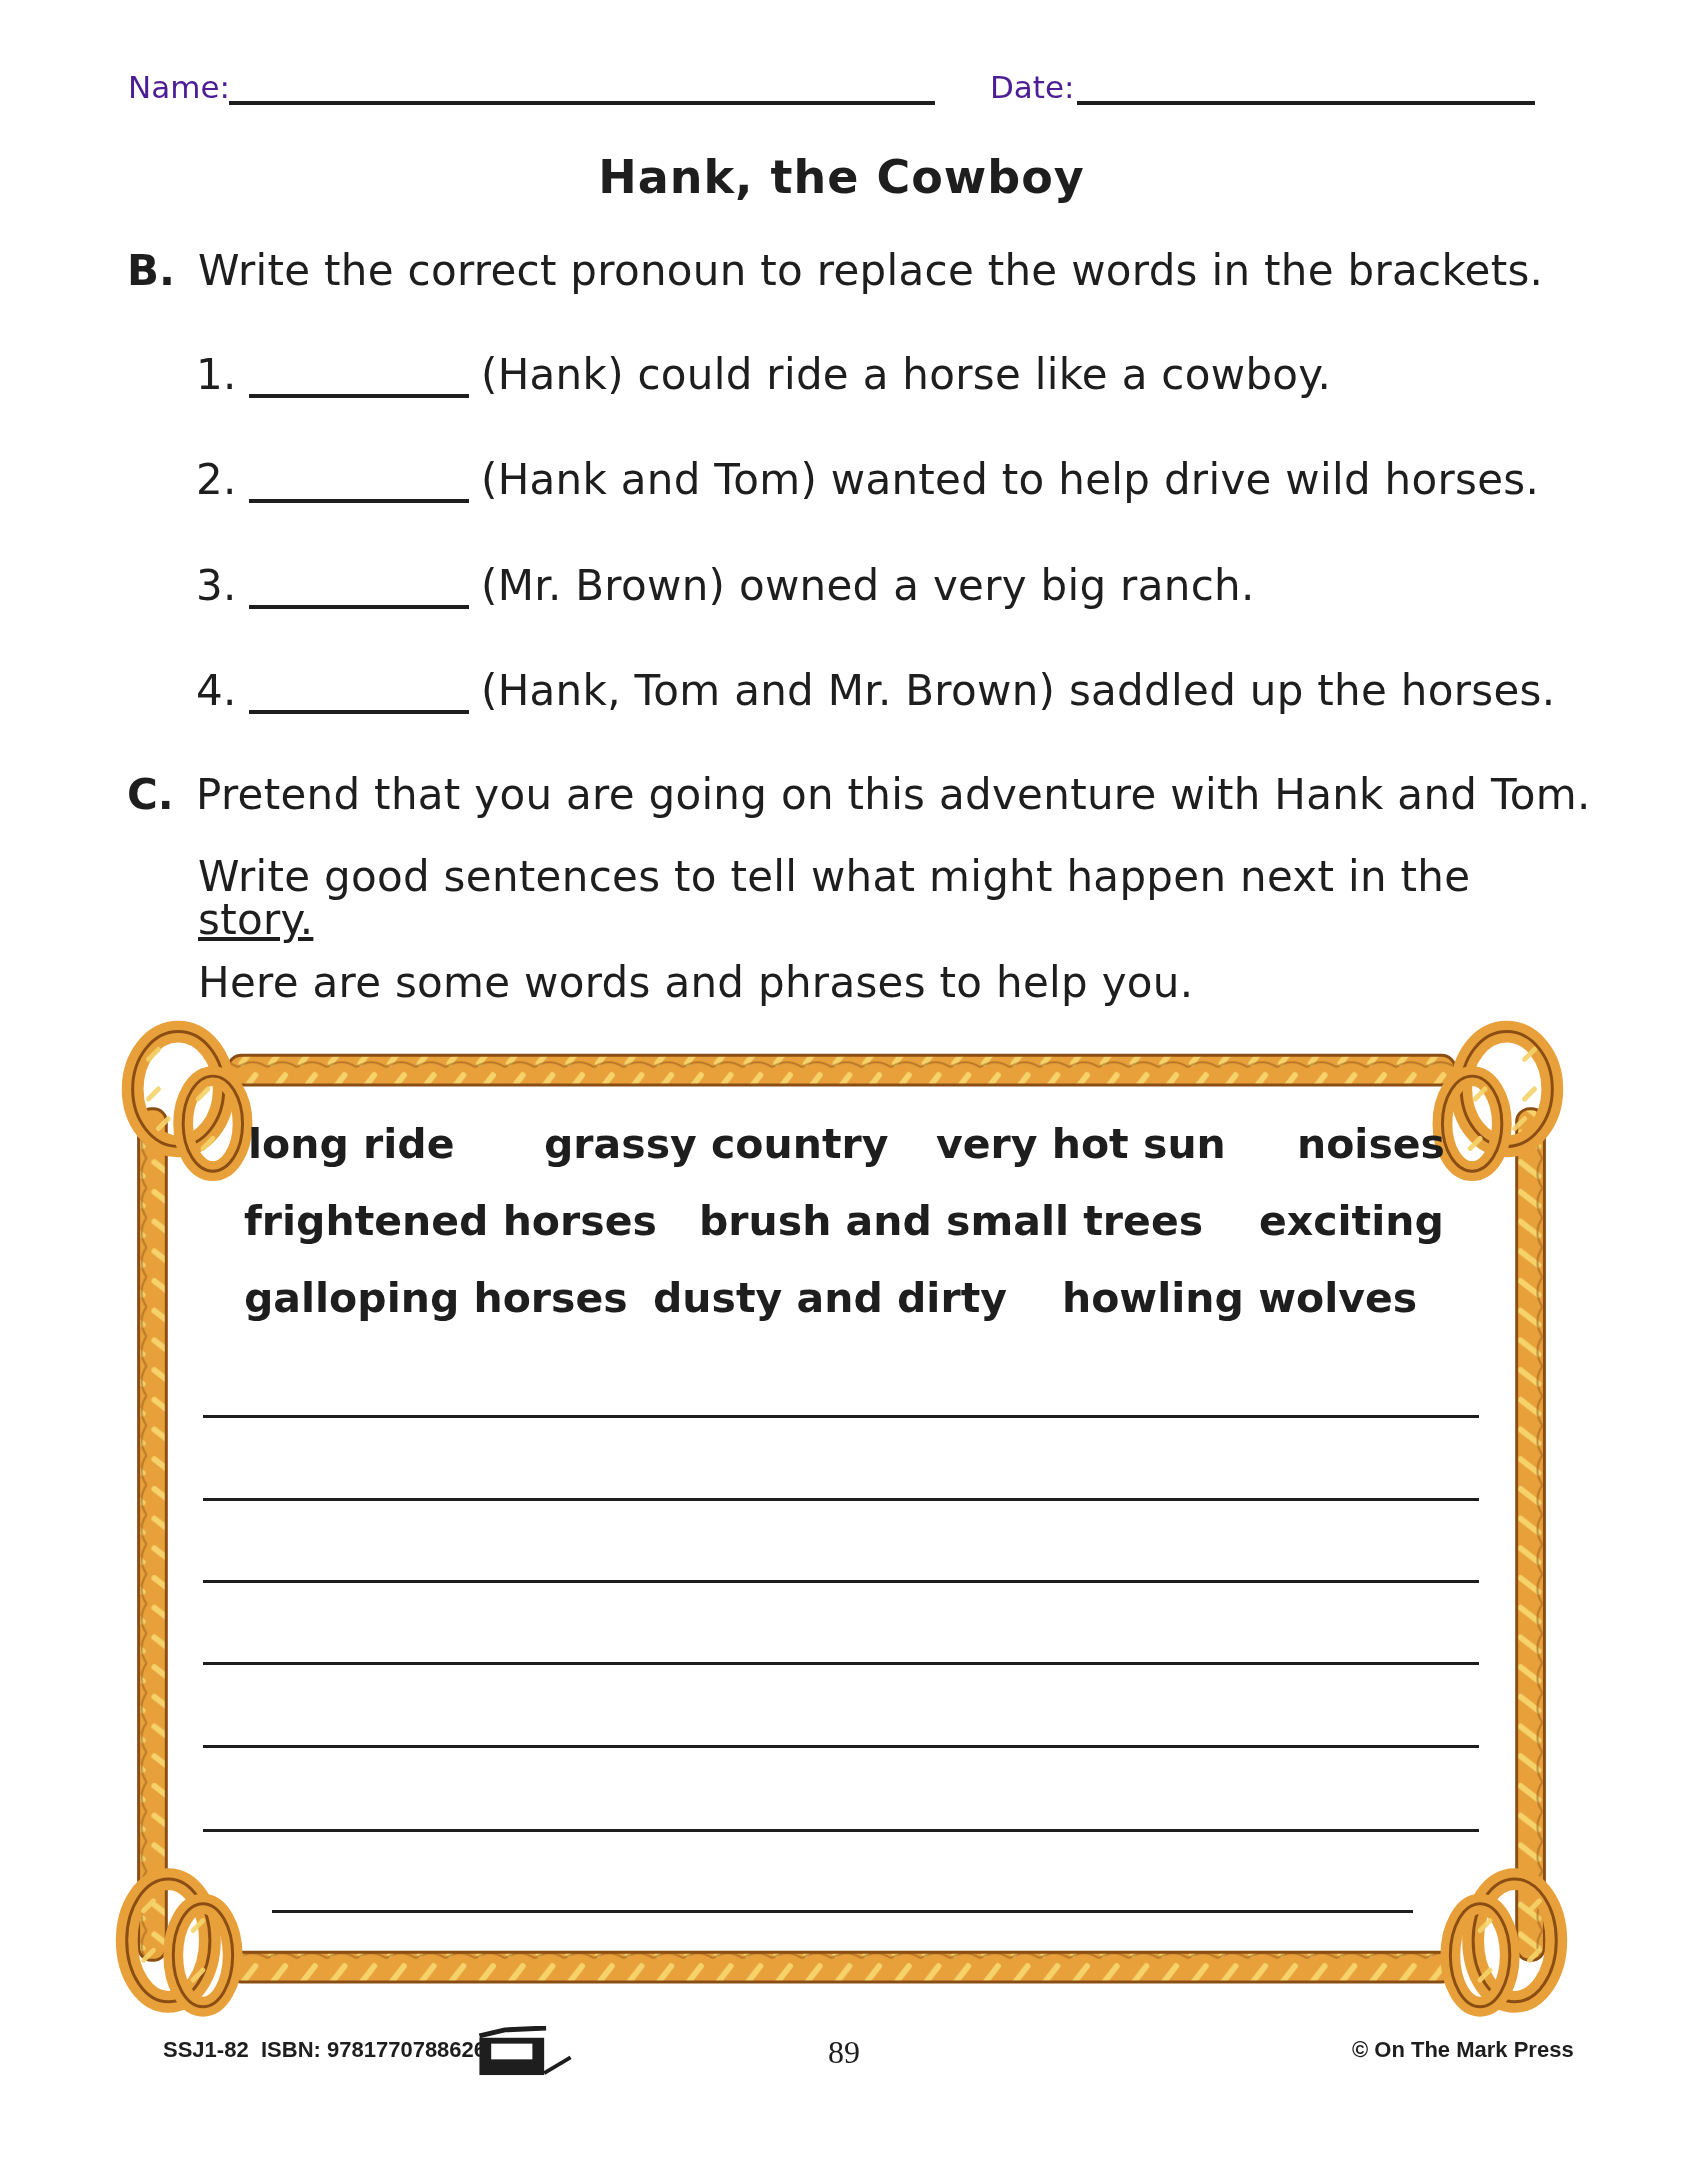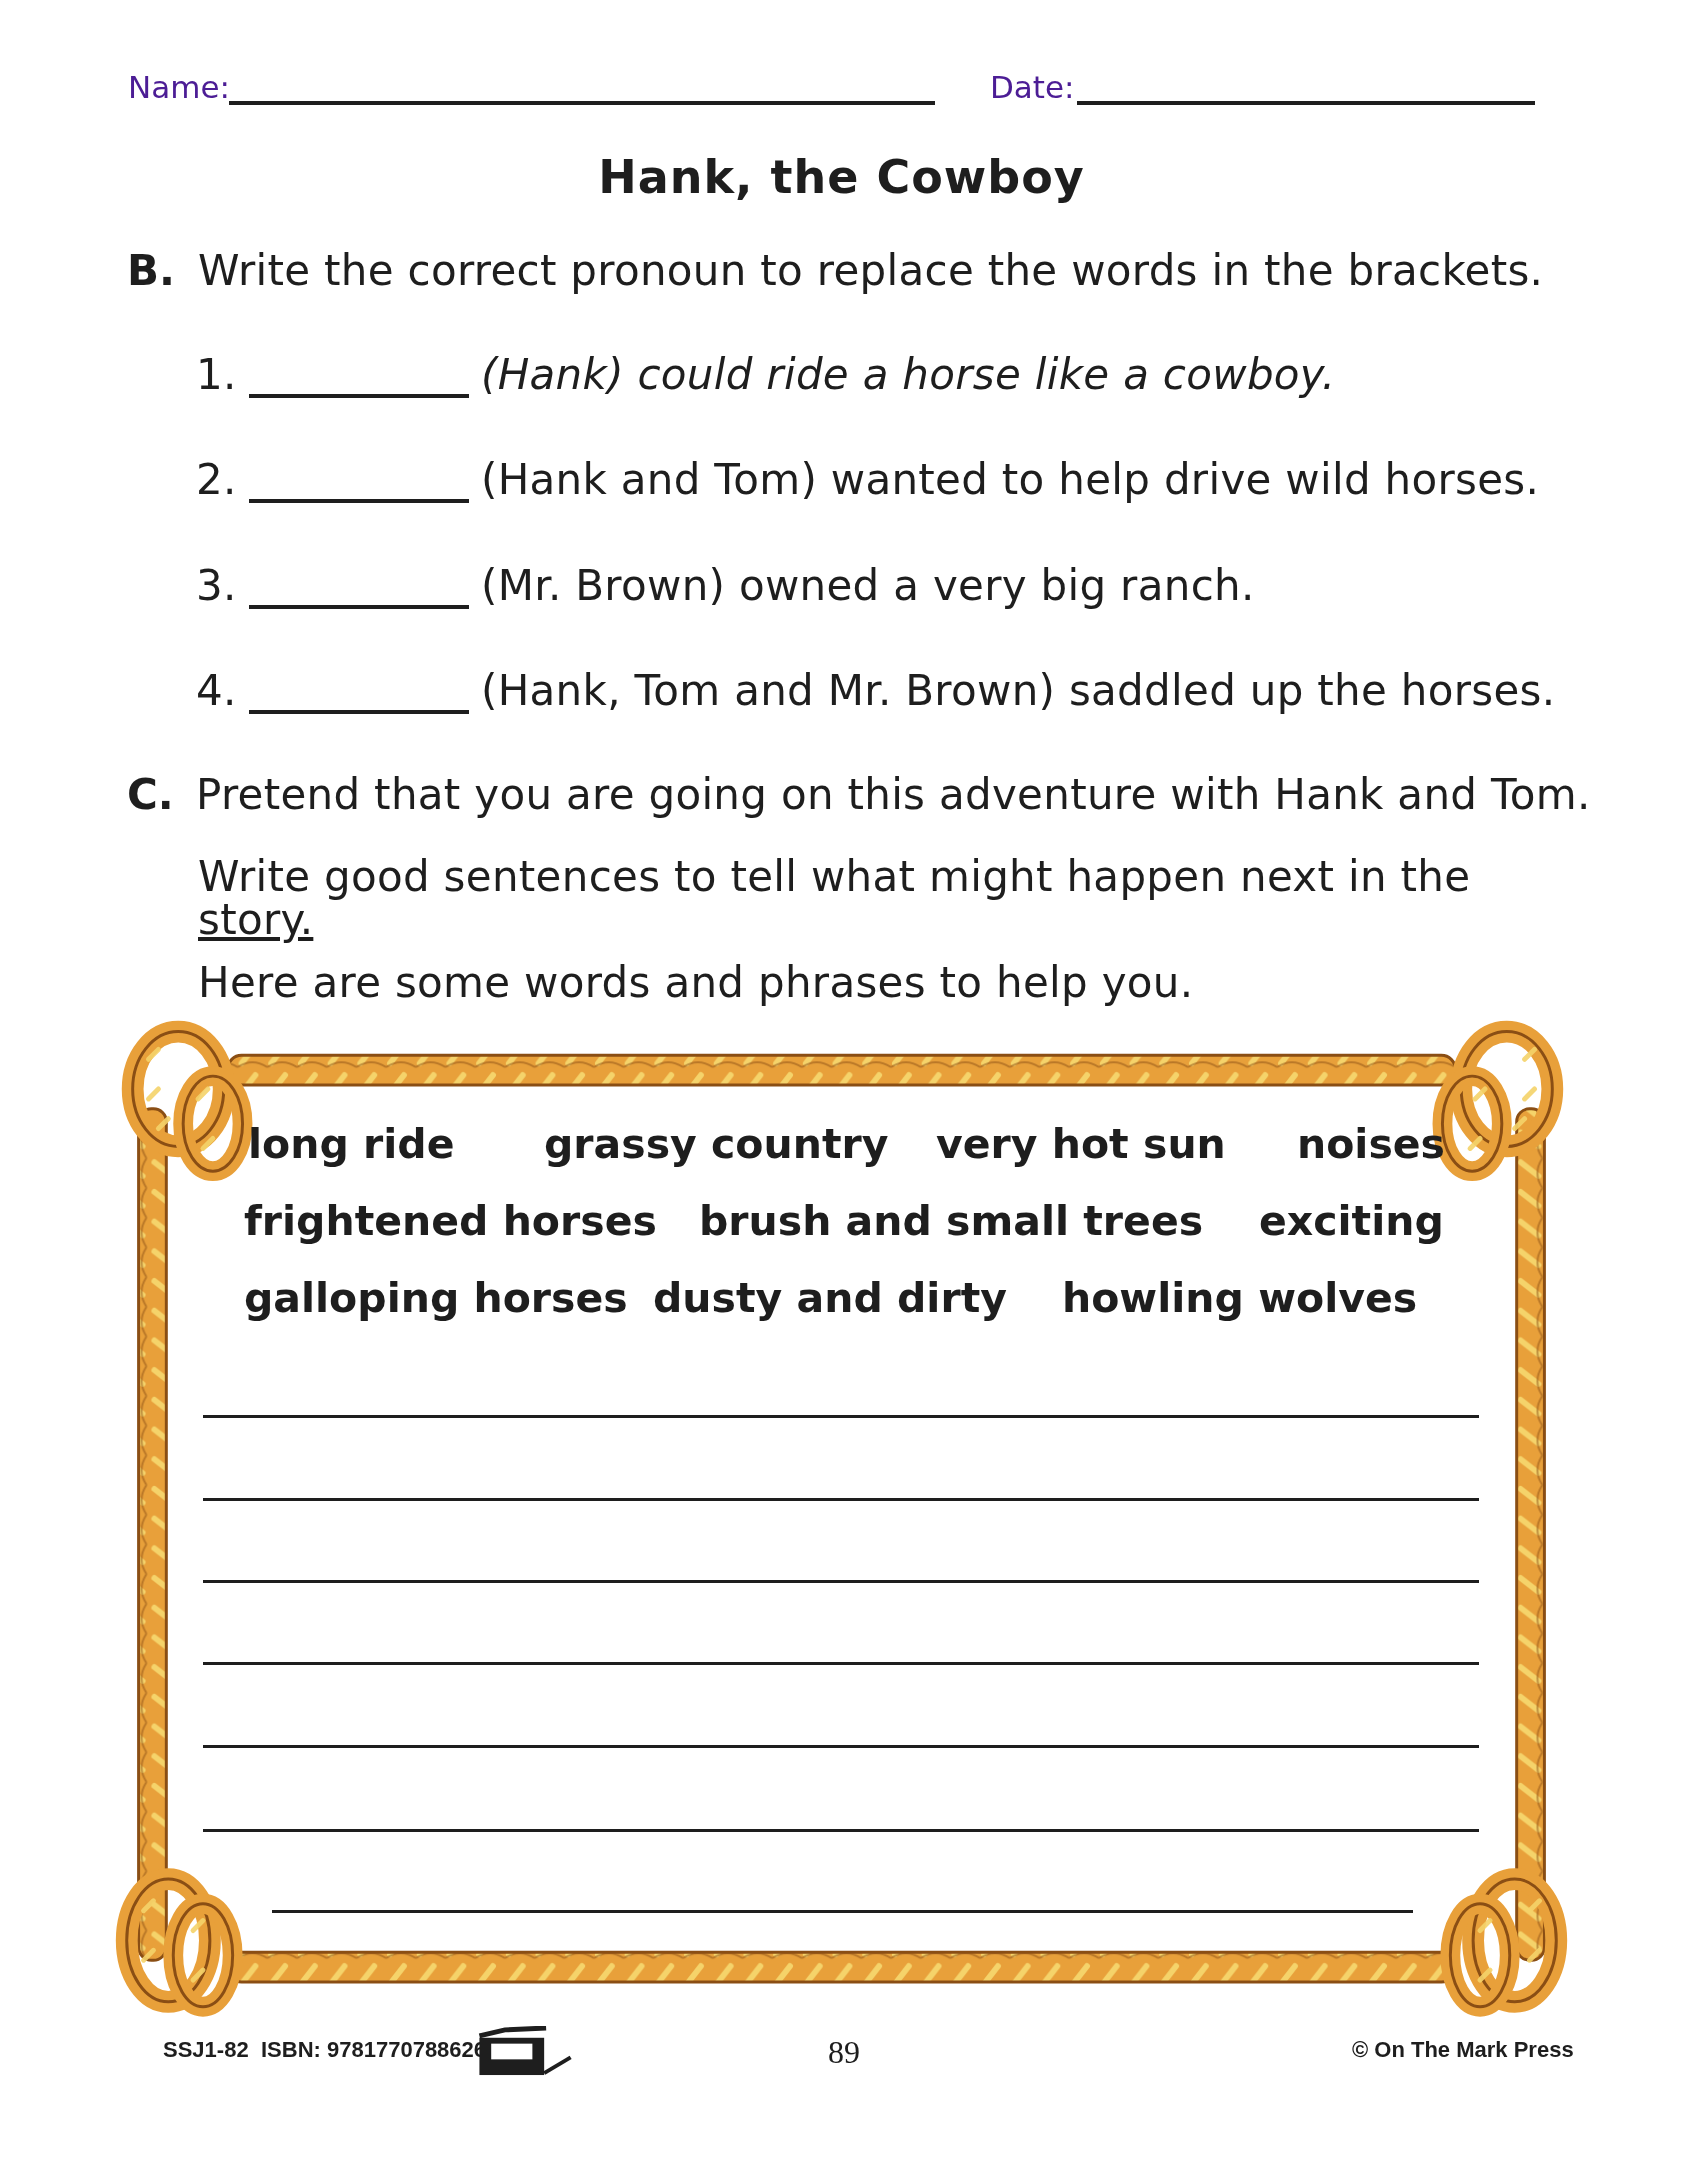--- a/index.html
+++ b/index.html
@@ -28,21 +28,21 @@
 <div class="rule" style="left:1077px; top:101px; width:458px;"></div>
 
 <div class="title">Hank, the Cowboy</div>
 
 <span class="sec-letter" style="left:127px; top:246px;">B.</span>
 <span class="body-txt" style="left:198px; top:246px;">Write the correct pronoun to replace the words in the brackets.</span>
 
 <div>
   <span class="body-txt" style="left:196px; top:350px;">1.</span>
   <div class="blank" style="left:249px; top:394px;"></div>
-  <span class="body-txt" style="left:481px; top:350px;font-style:italic;">(Hank) could ride a horse like a cowboy.</span>
+  <span class="body-txt" style="left:481px; top:350px;">(Hank) could ride a horse like a cowboy.</span>
 </div>
 <div>
   <span class="body-txt" style="left:196px; top:455px;">2.</span>
   <div class="blank" style="left:249px; top:499px;"></div>
   <span class="body-txt" style="left:481px; top:455px;">(Hank and Tom) wanted to help drive wild horses.</span>
 </div>
 <div>
   <span class="body-txt" style="left:196px; top:561px;">3.</span>
   <div class="blank" style="left:249px; top:605px;"></div>
   <span class="body-txt" style="left:481px; top:561px;">(Mr. Brown) owned a very big ranch.</span>

